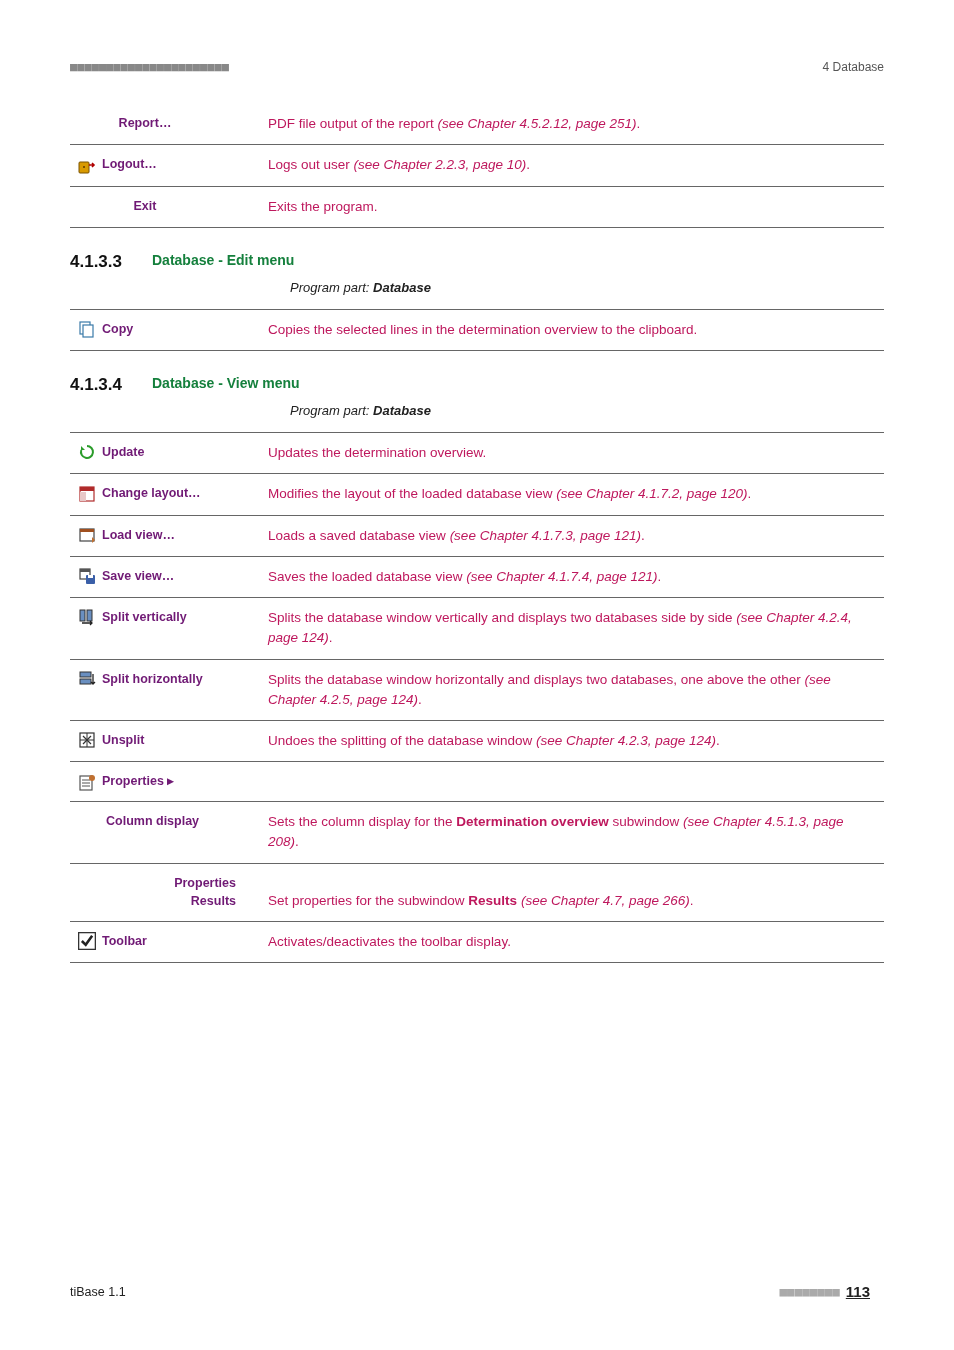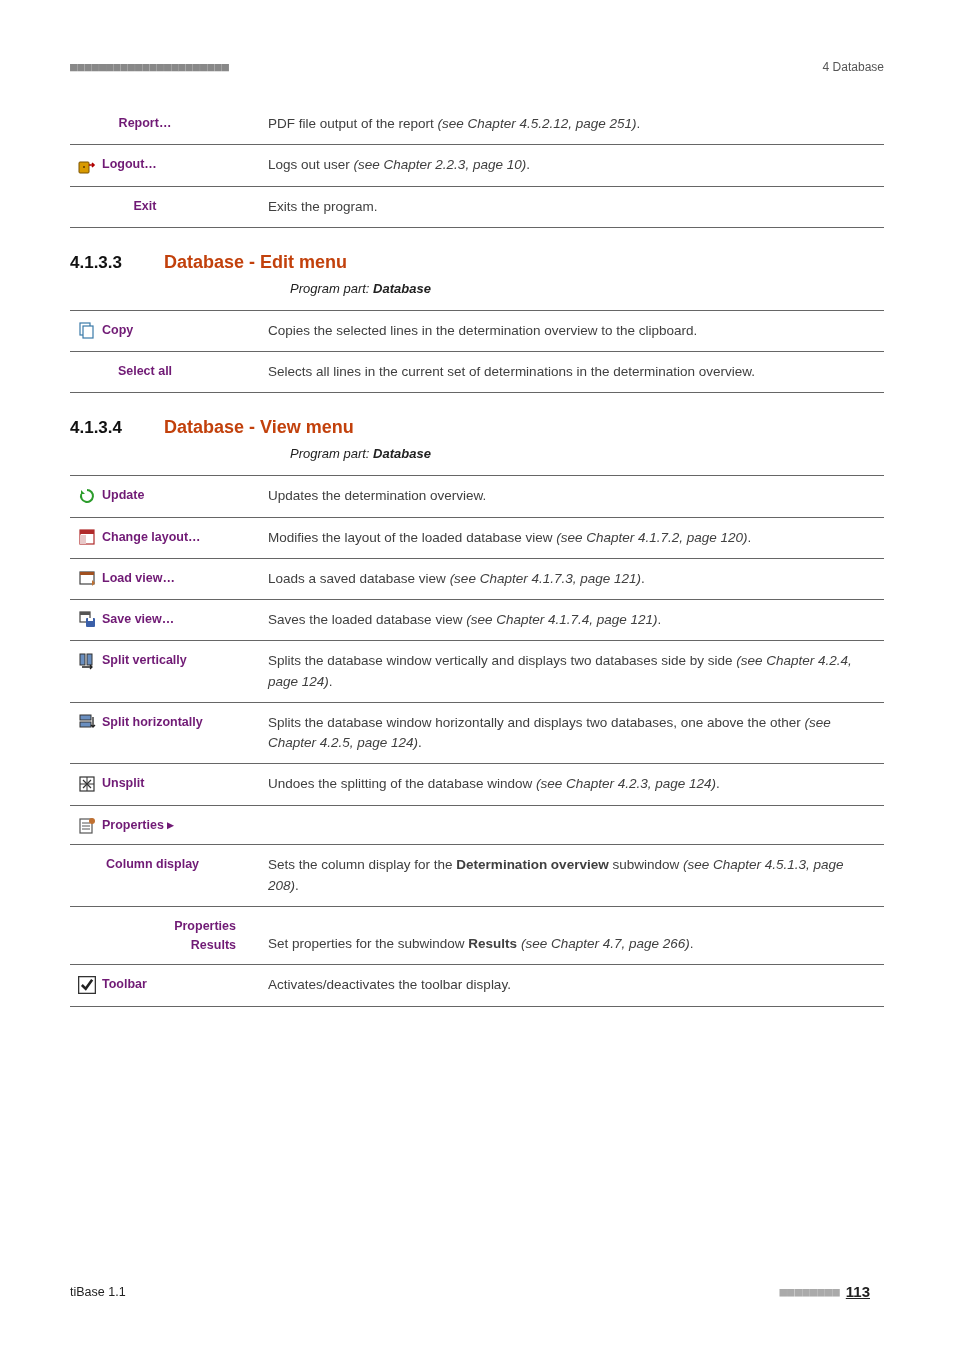--- a/index.html
+++ b/index.html
@@ -45,53 +45,53 @@
     border-top: none;
   }
   .main-table .label-cell {
     width: 190px;
     font-weight: bold;
     font-size: 12.5px;
     color: #701a75;
   }
   .main-table .desc-cell {
     font-size: 13.5px;
-    color: #404040;
+    color: #be185d;
   }
   .label-inner {
     display: flex;
     align-items: center;
     gap: 6px;
   }
   .label-indent-center { justify-content: center; padding-right: 40px; }
   .label-indent-4 { padding-left: 28px; }
   .icon {
     display: inline-flex;
     width: 18px;
     height: 18px;
     align-items: center;
     justify-content: center;
     flex-shrink: 0;
   }
   .icon svg { width: 18px; height: 18px; display: block; }
   .section-heading {
     display: flex;
-    align-items: flex-end;
-    gap: 42px;
+    align-items: flex-start;
+    gap: 30px;
     padding: 24px 0 4px 0;
   }
   .section-number {
     font-weight: bold;
     font-size: 17px;
     color: #111;
   }
   .section-title {
     font-weight: bold;
-    font-size: 18px;
-    color: #c2410c;
+    font-size: 14px;
+    color: #15803d;
   }
   .program-part {
     font-size: 13px;
     padding: 4px 0 14px 220px;
     color: #222;
     font-style: italic;
   }
   .italic { font-style: italic; }
   .checkbox-svg { width: 14px; height: 14px; }
   .no-top-border td { border-top: none !important; }
@@ -180,30 +180,20 @@
                   <rect x="5" y="5" width="10" height="12" fill="#fff" stroke="#3a7aa8" stroke-width="1.2"></rect>
                 </svg>
           </span>
           <span>Copy</span>
         </div>
       </td>
       <td class="desc-cell" style="border-top:1px solid #666;">
         <span>Copies the selected lines in the determination overview to the clipboard.</span>
       </td>
     </tr>
-    <tr>
-      <td class="label-cell">
-        <div class="label-inner label-indent-center">
-          <span>Select all</span>
-        </div>
-      </td>
-      <td class="desc-cell">
-        <span>Selects all lines in the current set of determinations in the determination overview.</span>
-      </td>
-    </tr>
   </tbody>
     </table>
 
   <div class="section-heading">
     <span class="section-number">4.1.3.4</span>
     <span class="section-title">Database - View menu</span>
   </div>
   <div class="program-part">
     <span>Program part: </span><b>Database</b>
   </div>

